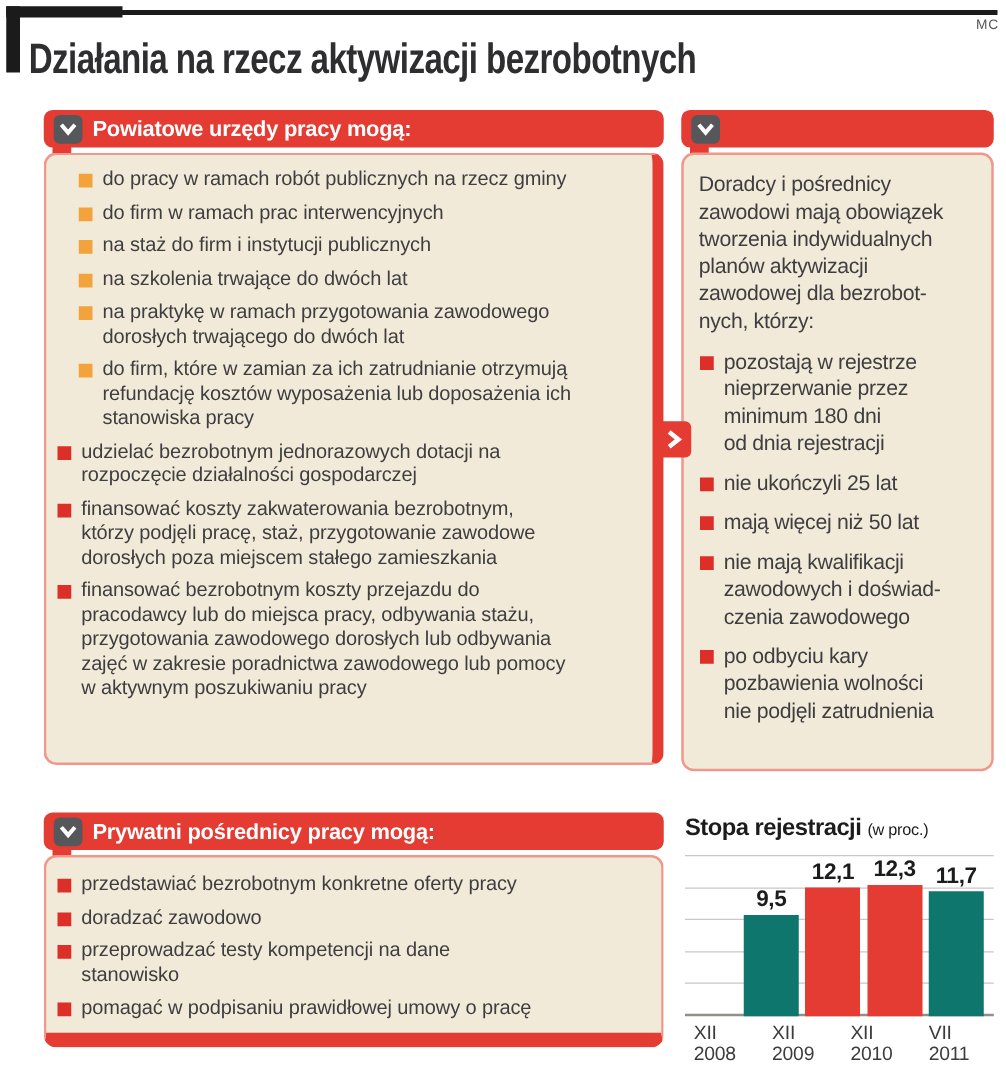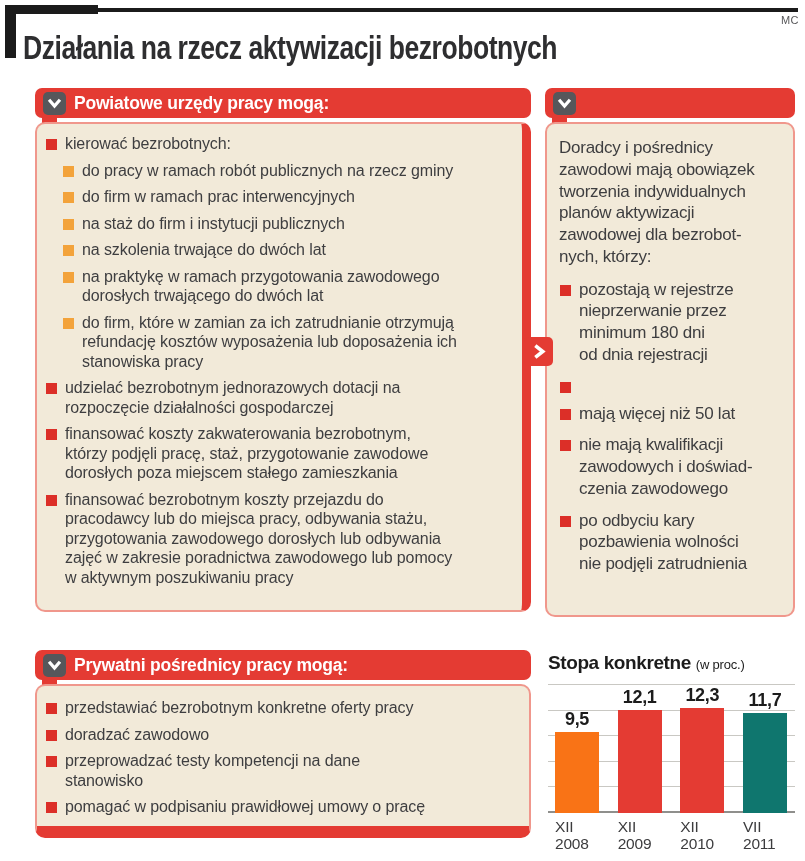--- a/index.html
+++ b/index.html
@@ -115,24 +115,20 @@
   <div class="hdr-bar" style="left:35px;top:650px;width:496px;">
     <span class="chev-box">
       <svg width="15" height="15" viewBox="0 0 16 16">
           <polyline points="2.2,4 8,10.8 13.8,4" fill="none" stroke="#ffffff" stroke-width="3.4"></polyline>
         </svg>
     </span>
     <span>Prywatni pośrednicy pracy mogą:</span>
   </div>
 
   <div class="panel" id="panel-powiatowe">
-    <div class="li">
-      <span class="sq"></span>
-      <span class="t">kierować bezrobotnych:</span>
-    </div>
     <div class="sub">
       <div class="li">
         <span class="sq orange"></span>
         <span class="t">do pracy w ramach robót publicznych na rzecz gminy</span>
       </div>
       <div class="li">
         <span class="sq orange"></span>
         <span class="t">do firm w ramach prac interwencyjnych</span>
       </div>
       <div class="li">
@@ -185,20 +181,21 @@
 nych, którzy:</p>
     <div class="li">
       <span class="sq"></span>
       <span class="t">pozostają w rejestrze
 nieprzerwanie przez
 minimum 180 dni
 od dnia rejestracji</span>
     </div>
     <div class="li">
       <span class="sq"></span>
+      <span class="t">nie ukończyli 25 lat</span>
     </div>
     <div class="li">
       <span class="sq"></span>
       <span class="t">mają więcej niż 50 lat</span>
     </div>
     <div class="li">
       <span class="sq"></span>
       <span class="t">nie mają kwalifikacji
 zawodowych i doświad-
 czenia zawodowego</span>
@@ -232,34 +229,34 @@
 stanowisko</span>
     </div>
     <div class="li">
       <span class="sq"></span>
       <span class="t">pomagać w podpisaniu prawidłowej umowy o pracę</span>
     </div>
   </div>
 
   <div id="chart">
     <div class="chart-title">
-      <span>Stopa konkretne</span>
+      <span>Stopa rejestracji</span>
       <span class="suffix">(w proc.)</span>
     </div>
     <div id="plot">
       <div id="plot-grid">
           <div class="gridline base" style="bottom: 0%;"></div>
           <div class="gridline" style="bottom: 20%;"></div>
           <div class="gridline" style="bottom: 40%;"></div>
           <div class="gridline" style="bottom: 60%;"></div>
           <div class="gridline" style="bottom: 80%;"></div>
           <div class="gridline" style="bottom: 100%;"></div>
         </div>
       <div class="bars">
-        <div class="bar" style="height: 63.3333%; background: #f97316;">
+        <div class="bar" style="height: 63.3333%; background: #0f766e; margin-left: 40px;">
           <span class="bar-value">9,5</span>
         </div>
         <div class="bar" style="height: 80.6667%; background: rgb(228, 59, 51);">
           <span class="bar-value">12,1</span>
         </div>
         <div class="bar" style="height: 82%; background: rgb(228, 59, 51);">
           <span class="bar-value">12,3</span>
         </div>
         <div class="bar" style="height: 78%; background: #0f766e;">
           <span class="bar-value">11,7</span>

